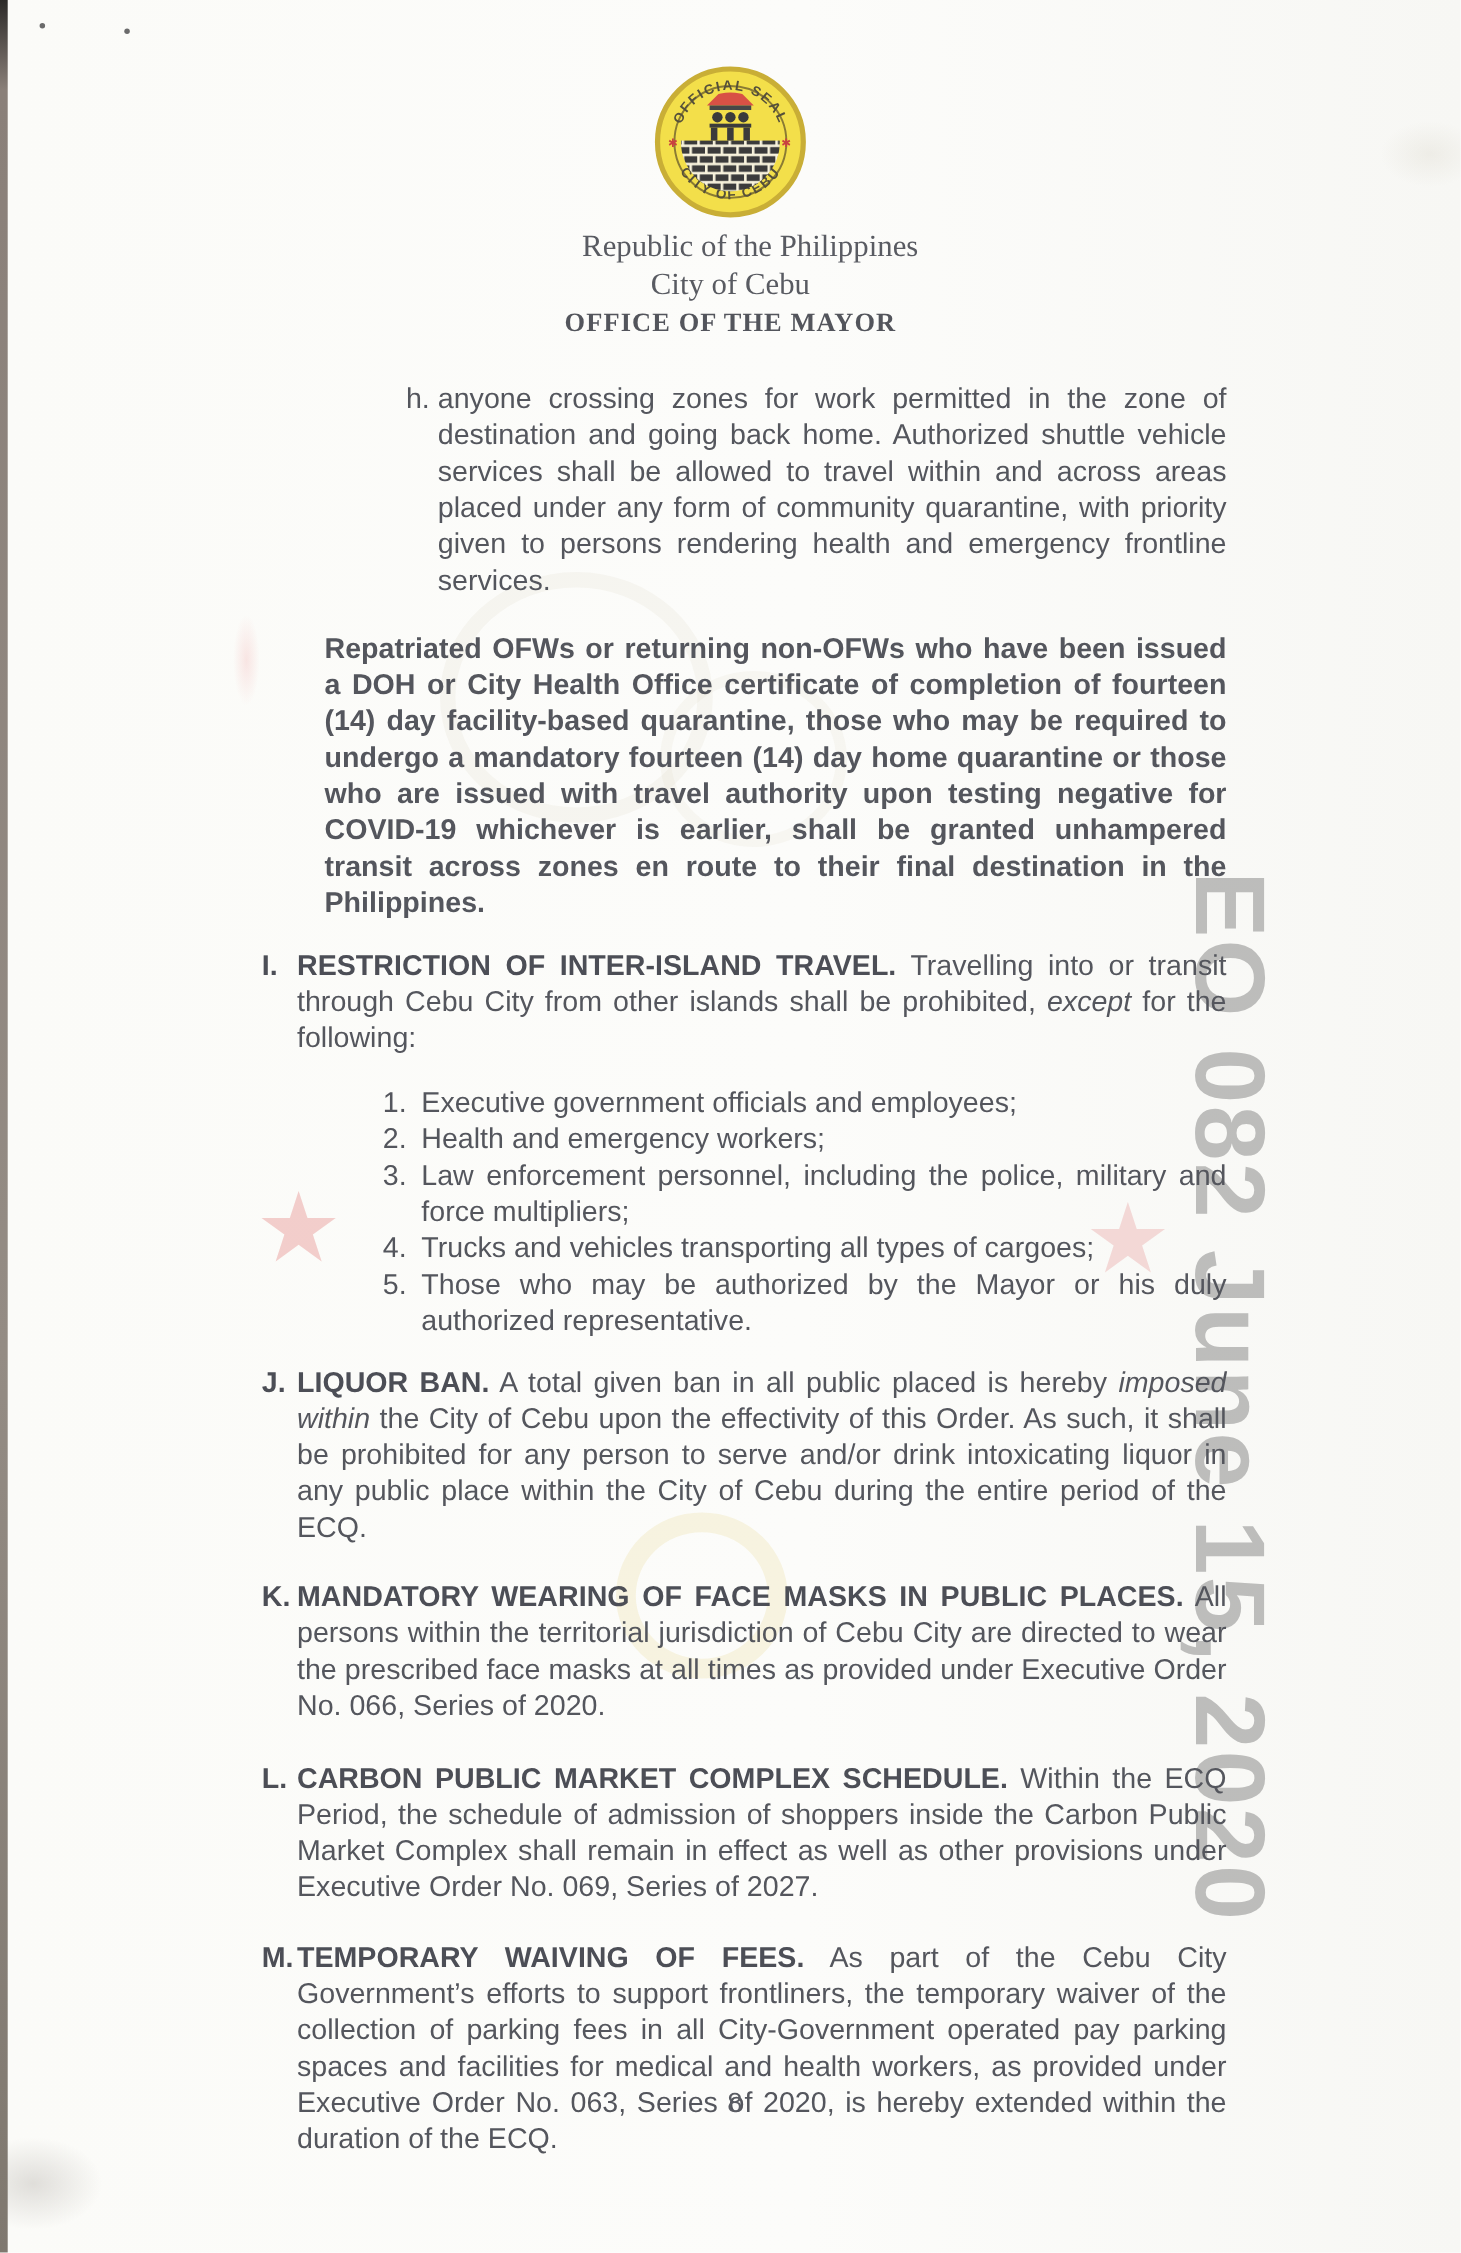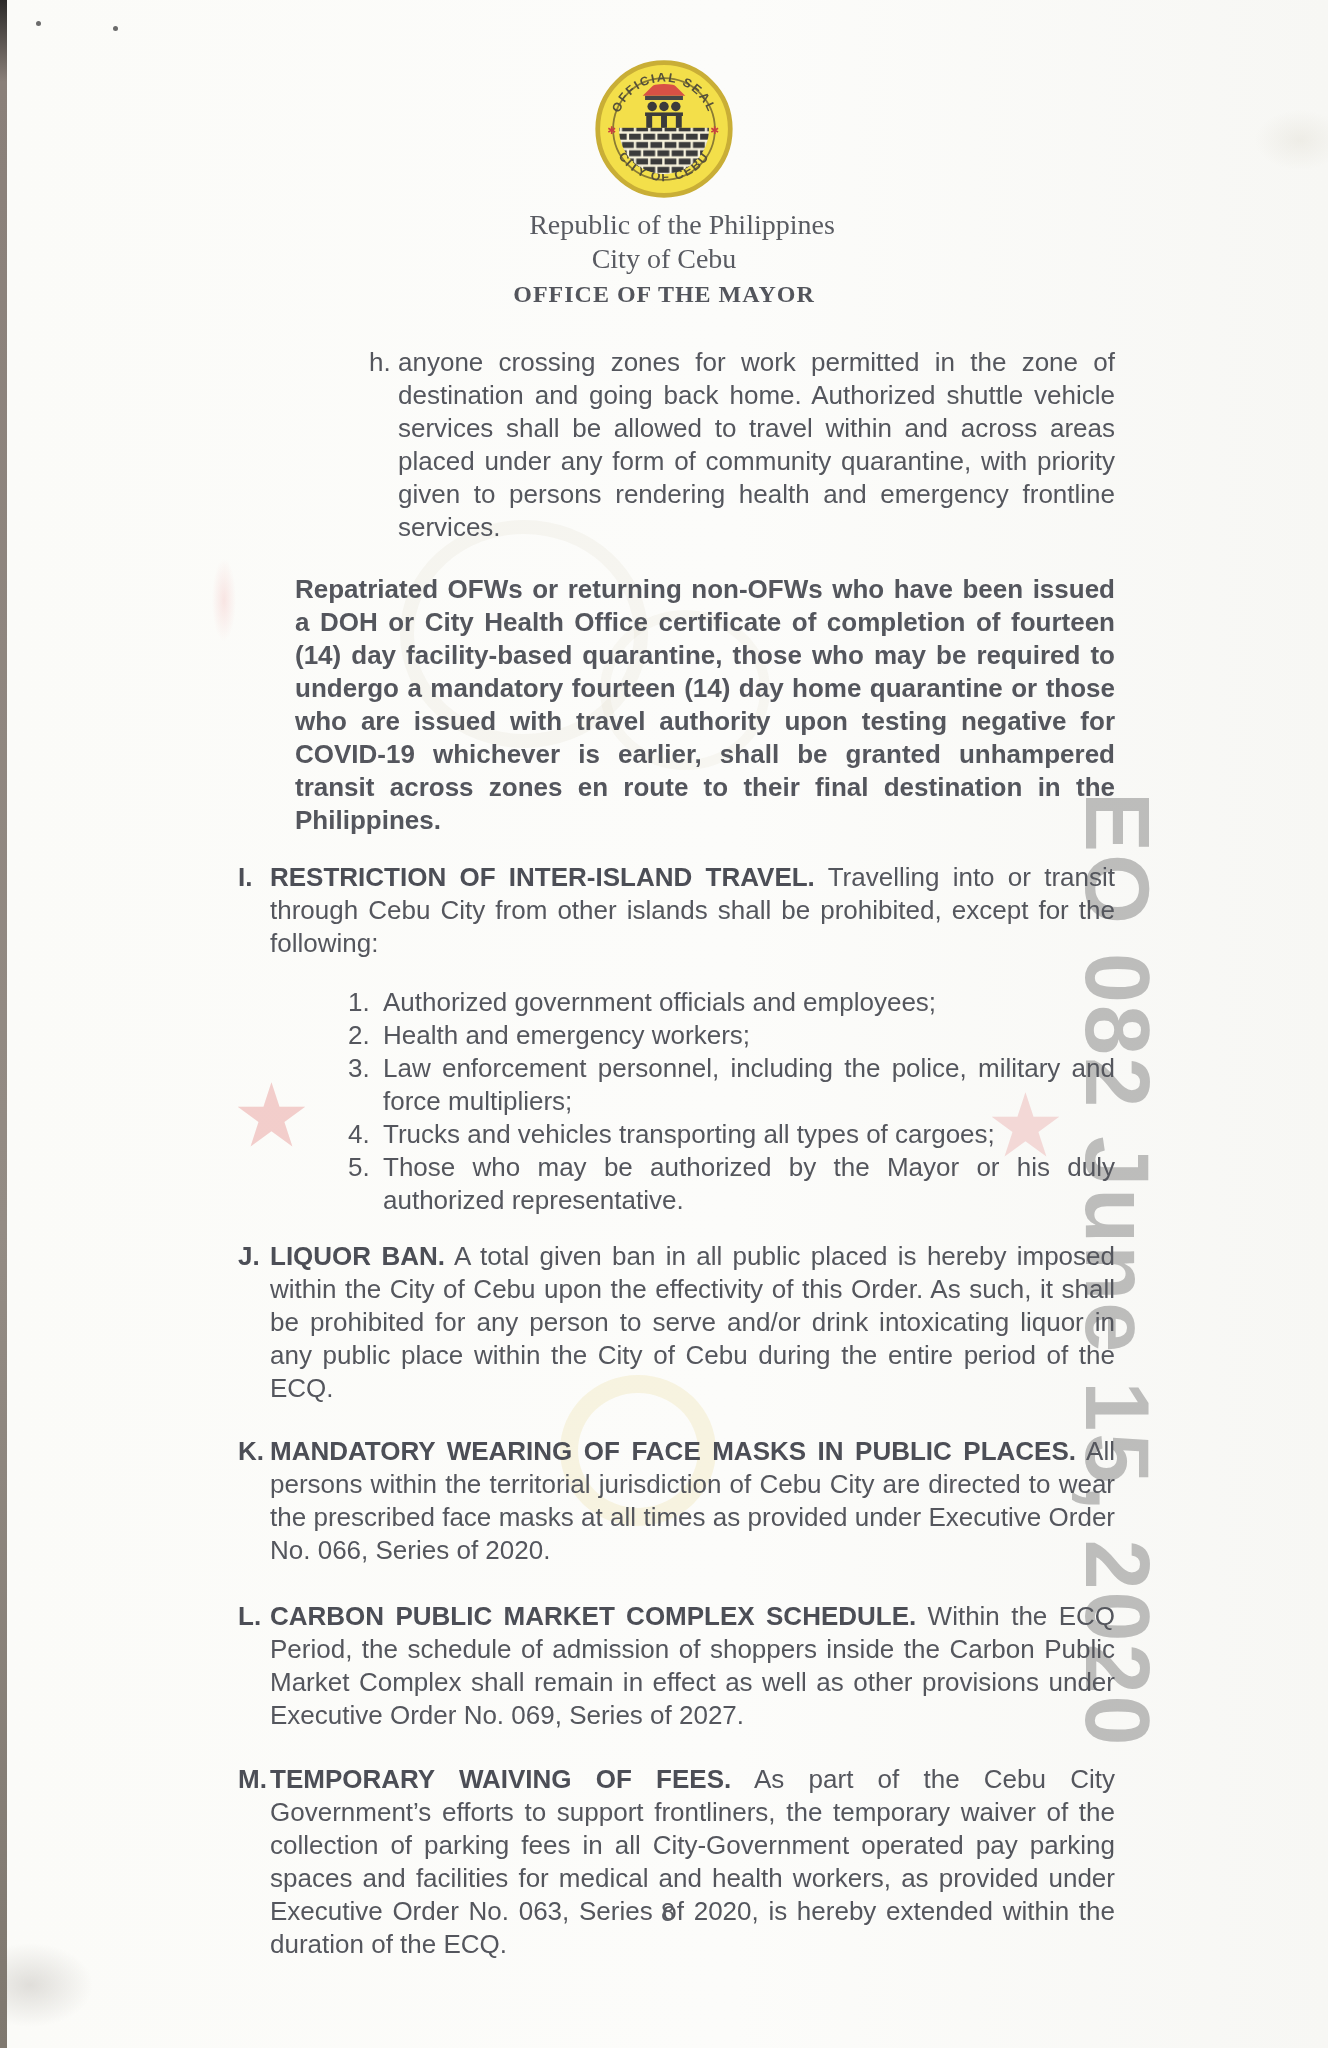--- a/index.html
+++ b/index.html
@@ -48,21 +48,21 @@
   .s-title{font-weight:700;color:#4c4e56;}
   .sec-i{margin-top:24px;}
   .sec-j{margin-top:23px;}
   .sec-k{margin-top:30px;}
   .sec-l{margin-top:33px;}
   .sec-m{margin-top:31px;}
   .xlist{margin-left:78px;margin-top:26px;}
   .li{display:flex;}
   .li .num{width:35px;flex-shrink:0;}
   .li .txt{flex:1;}
-  .it{}
+  .it{font-style:italic;}
   .pagenum{position:absolute;left:0;top:1898px;width:1336px;text-align:center;
     font-size:25px;color:#5a5c63;z-index:2;}
 </style>
 </head>
 <body>
 
 <div class="page">
 
   <div class="edge"></div>
   <div class="dot" style="left:36px;top:21px;"></div>
@@ -135,21 +135,21 @@
         <div class="s-body">
           <div class="just">
             <span class="s-title">RESTRICTION OF INTER-ISLAND TRAVEL.</span>
             <span>Travelling into or transit through Cebu City from other islands shall be prohibited,</span>
             <span class="it">except</span>
             <span>for the following:</span>
           </div>
           <div class="xlist">
             <div class="li just">
               <div class="num">1.</div>
-              <div class="txt">Authorized government officials and employees;</div>
+              <div class="txt">Executive government officials and employees;</div>
             </div>
             <div class="li just">
               <div class="num">2.</div>
               <div class="txt">Health and emergency workers;</div>
             </div>
             <div class="li just">
               <div class="num">3.</div>
               <div class="txt">Law enforcement personnel, including the police, military and force multipliers;</div>
             </div>
             <div class="li just">

